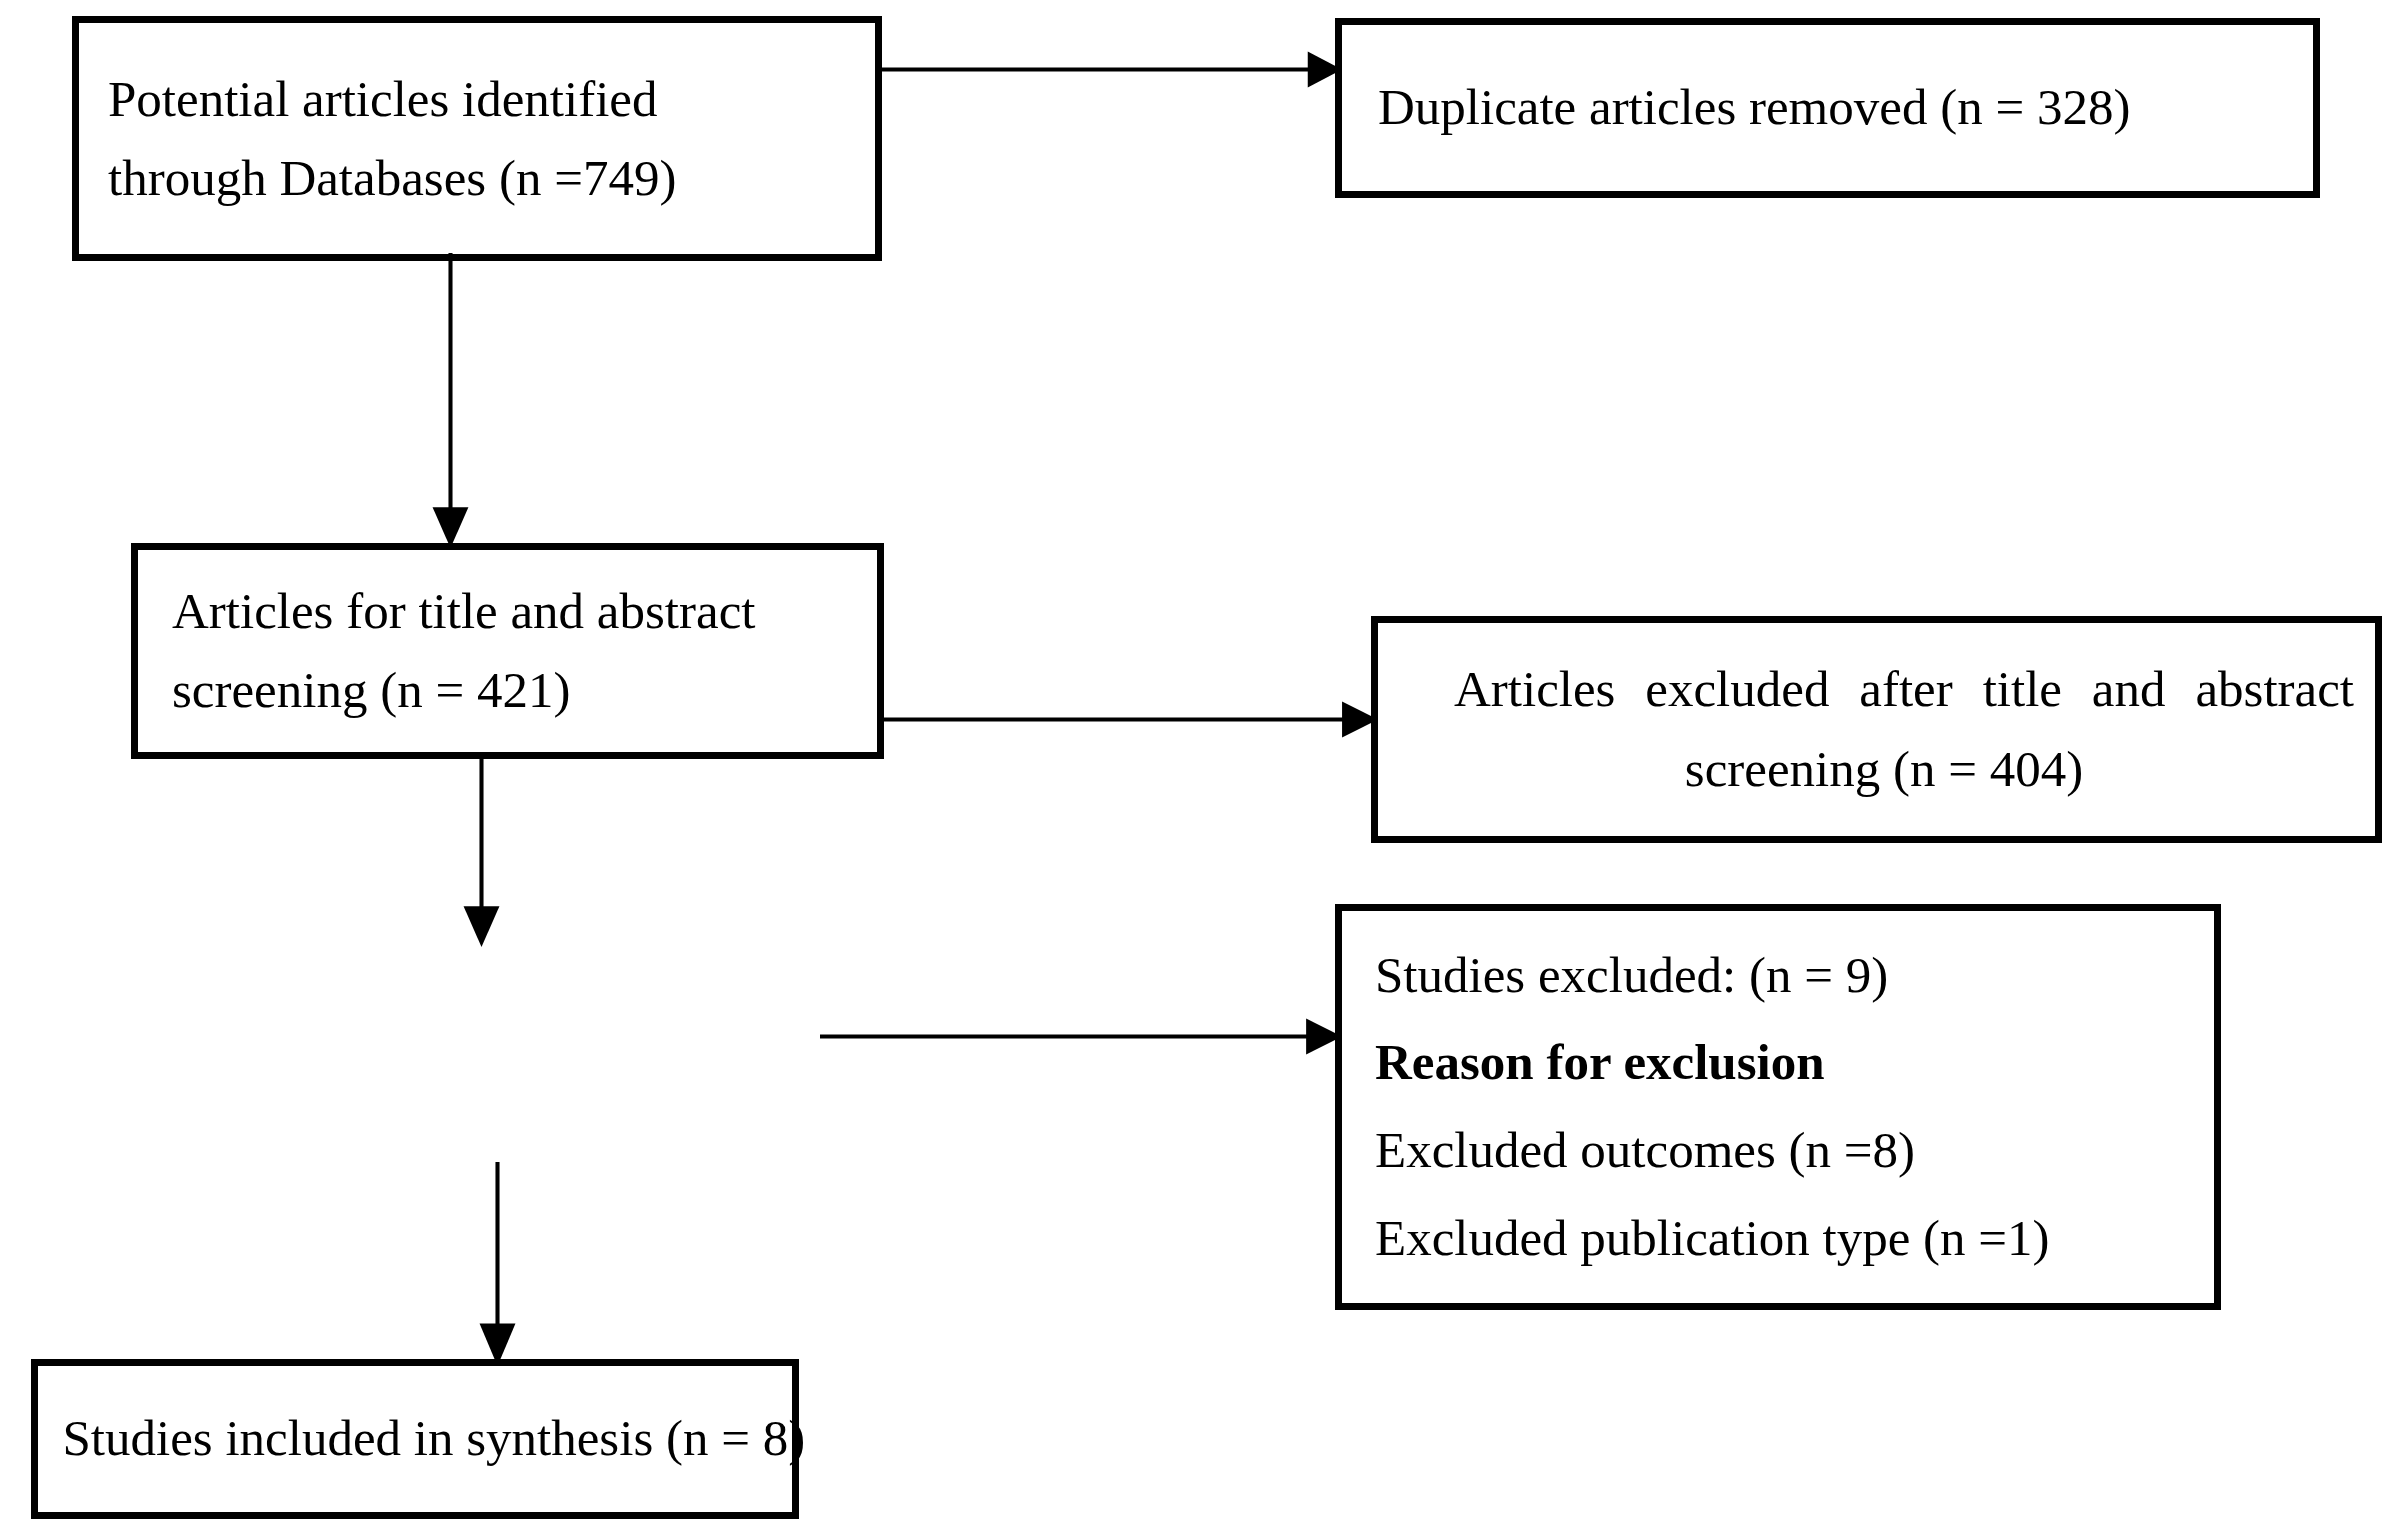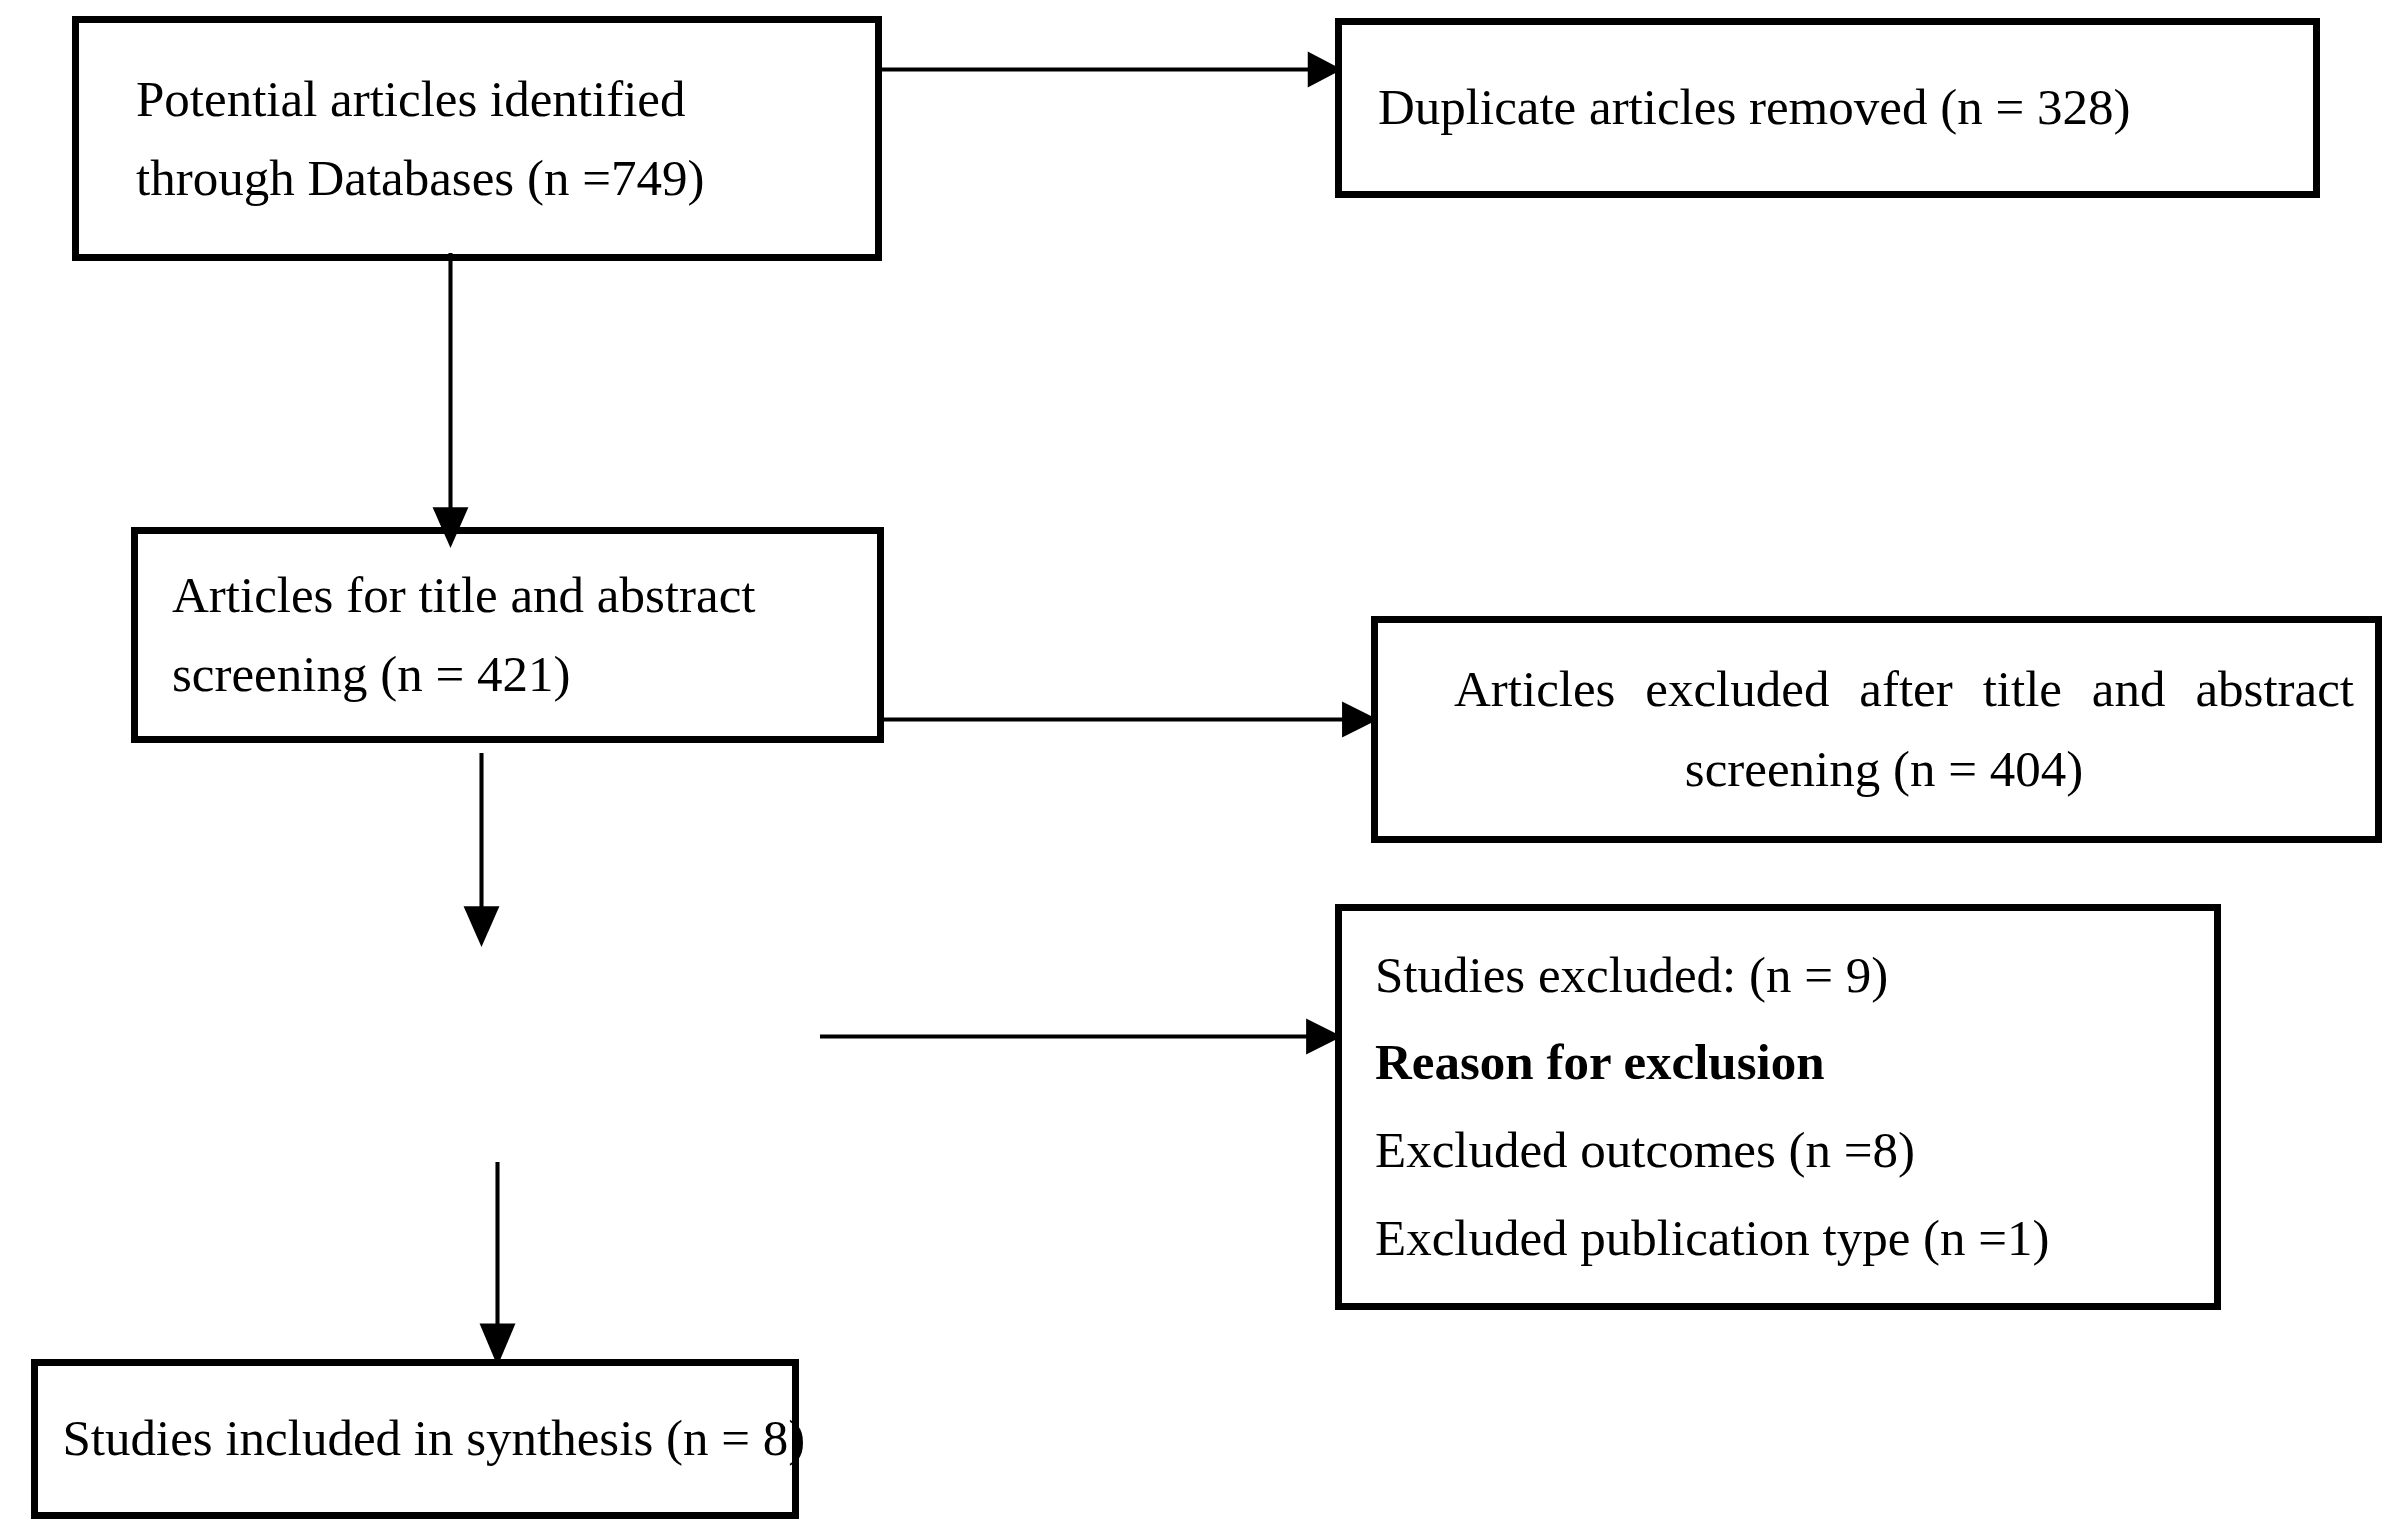--- a/index.html
+++ b/index.html
@@ -38,23 +38,23 @@
     white-space: normal;
     text-align: justify;
     text-align-last: justify;
     margin-left: 40px;
   }
   .node .line.bold {
     font-weight: bold;
   }
 
   
-  #box-identified      { left: 72px;   top: 16.3px;   width: 810px;  height: 245px; padding-left: 28px; }
+  #box-identified      { left: 72px;   top: 16.3px;   width: 810px;  height: 245px; }
   #box-duplicates      { left: 1335px; top: 18px;   width: 985px; height: 180px; }
-  #box-screening       { left: 131px;  top: 527px;  width: 753px;  height: 216px; }
+  #box-screening       { left: 131px;  top: 543px;  width: 753px;  height: 216px; }
   #box-excluded-ta     { left: 1371px; top: 616px;  width: 1011px; height: 227px; }
   #box-fulltext        { left: 124px;  top: 940px; width: 700px;  height: 229px; }
   #box-excluded-reason { left: 1335px; top: 904px; width: 886px; height: 406px; }
   #box-included        { left: 31px;   top: 1359px; width: 768px; height: 160px; }
 
   #box-identified .line      { padding-left: 29px; }
   #box-screening .line       { padding-left: 34px; }
   #box-excluded-ta .line     { padding-left: 36px; text-align: center; }
   #box-fulltext .line        { padding-left: 33px; }
   #box-excluded-reason .line { padding-left: 33px; line-height: 1.72; }

